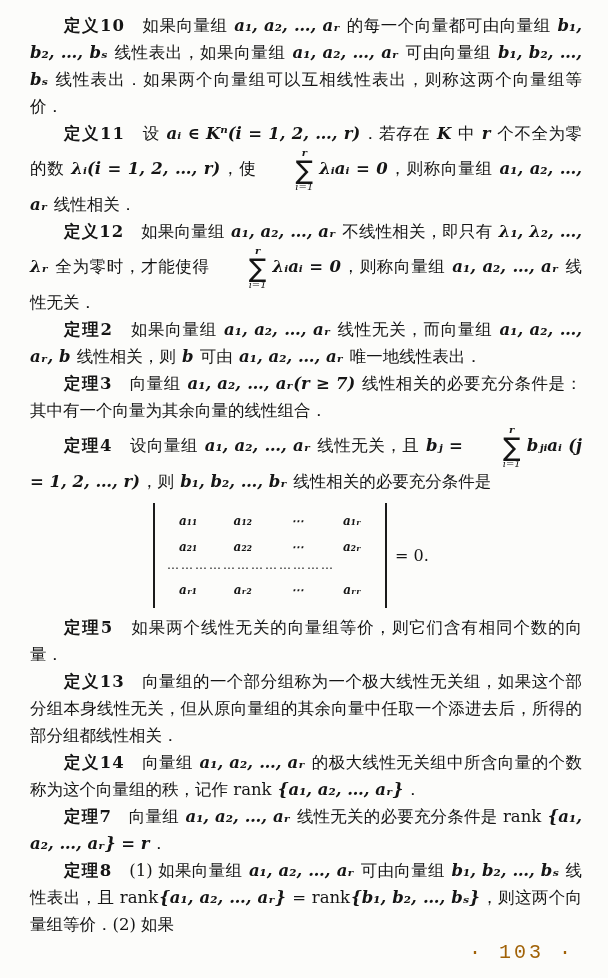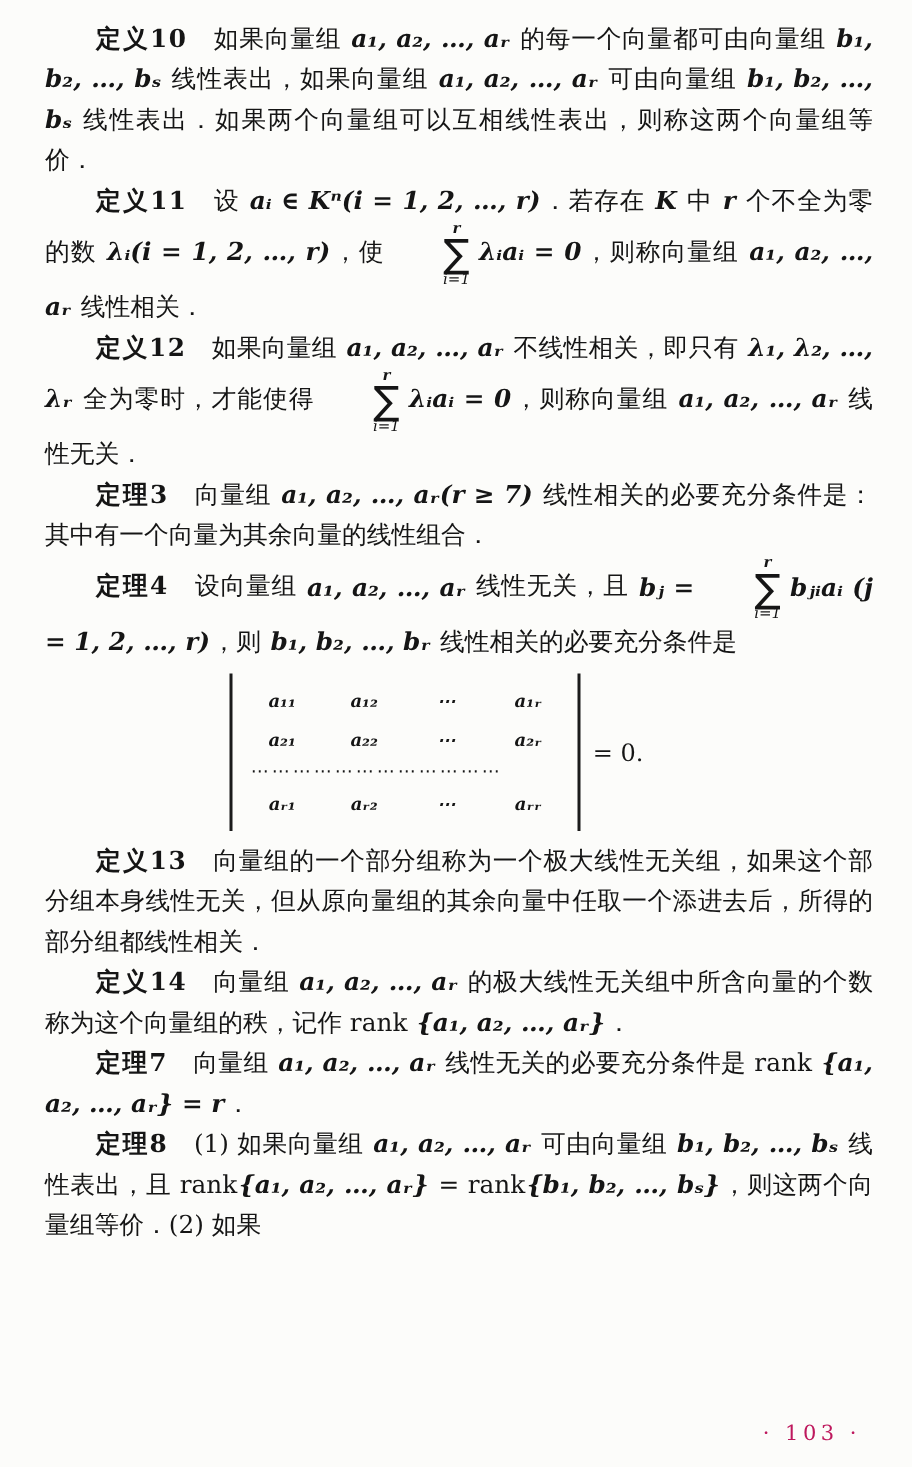--- a/index.html
+++ b/index.html
@@ -69,40 +69,42 @@
     font-size: 12px;
     letter-spacing: 2px;
     white-space: nowrap;
     overflow: hidden;
   }
   .det-eq { margin-left: 8px; font-size: 16px; }
   .page-number {
     position: absolute;
     right: 34px;
     bottom: 14px;
-    font-size: 14px;
+    font-size: 20px;
     letter-spacing: 3px;
-    color: #be185d;
+    color: #a16207;
+    font-family: Liberation Mono, monospace;
   }
 </style>
 </head>
 <body>
 
 <div class="content">
     <p class="para"><span class="b">定义10</span><span class="t">　如果向量组 </span><span class="m">a₁, a₂, …, aᵣ</span><span class="t"> 的每一个向量都可由向量组 </span><span class="m">b₁, b₂, …, bₛ</span><span class="t"> 线性表出，如果向量组 </span><span class="m">a₁, a₂, …, aᵣ</span><span class="t"> 可由向量组 </span><span class="m">b₁, b₂, …, bₛ</span><span class="t"> 线性表出．如果两个向量组可以互相线性表出，则称这两个向量组等价．</span></p>
     <p class="para"><span class="b">定义11</span><span class="t">　设 </span><span class="m">aᵢ ∈ Kⁿ(i = 1, 2, …, r)</span><span class="t">．若存在 </span><span class="m">K</span><span class="t"> 中 </span><span class="m">r</span><span class="t"> 个不全为零的数 </span><span class="m">λᵢ(i = 1, 2, …, r)</span><span class="t">，使</span><span class="sum">
         <span class="top">r</span>
         <span class="sig">∑</span>
         <span class="bot">i=1</span>
       </span><span class="m">λᵢaᵢ = 0</span><span class="t">，则称向量组 </span><span class="m">a₁, a₂, …, aᵣ</span><span class="t"> 线性相关．</span></p>
     <p class="para"><span class="b">定义12</span><span class="t">　如果向量组 </span><span class="m">a₁, a₂, …, aᵣ</span><span class="t"> 不线性相关，即只有 </span><span class="m">λ₁, λ₂, …, λᵣ</span><span class="t"> 全为零时，才能使得</span><span class="sum">
         <span class="top">r</span>
         <span class="sig">∑</span>
         <span class="bot">i=1</span>
       </span><span class="m">λᵢaᵢ = 0</span><span class="t">，则称向量组 </span><span class="m">a₁, a₂, …, aᵣ</span><span class="t"> 线性无关．</span></p>
+    <p class="para"><span class="b">定理2</span><span class="t">　如果向量组 </span><span class="m">a₁, a₂, …, aᵣ</span><span class="t"> 线性无关，而向量组 </span><span class="m">a₁, a₂, …, aᵣ, b</span><span class="t"> 线性相关，则 </span><span class="m">b</span><span class="t"> 可由 </span><span class="m">a₁, a₂, …, aᵣ</span><span class="t"> 唯一地线性表出．</span></p>
     <p class="para"><span class="b">定理3</span><span class="t">　向量组 </span><span class="m">a₁, a₂, …, aᵣ(r ≥ 7)</span><span class="t"> 线性相关的必要充分条件是：其中有一个向量为其余向量的线性组合．</span></p>
     <p class="para"><span class="b">定理4</span><span class="t">　设向量组 </span><span class="m">a₁, a₂, …, aᵣ</span><span class="t"> 线性无关，且 </span><span class="m">bⱼ =</span><span class="sum">
         <span class="top">r</span>
         <span class="sig">∑</span>
         <span class="bot">i=1</span>
       </span><span class="m">bⱼᵢaᵢ (j = 1, 2, …, r)</span><span class="t">，则 </span><span class="m">b₁, b₂, …, bᵣ</span><span class="t"> 线性相关的必要充分条件是</span></p>
     <div class="det-wrap">
       <div class="det">
         <div class="det-row">
           <span class="det-cell">a₁₁</span>
@@ -119,19 +121,20 @@
         <div class="det-dots">⋯⋯⋯⋯⋯⋯⋯⋯⋯⋯⋯⋯</div>
         <div class="det-row">
           <span class="det-cell">aᵣ₁</span>
           <span class="det-cell">aᵣ₂</span>
           <span class="det-cell">⋯</span>
           <span class="det-cell">aᵣᵣ</span>
         </div>
       </div>
       <span class="det-eq">= 0.</span>
     </div>
+    <p class="para"><span class="b">定理5</span><span class="t">　如果两个线性无关的向量组等价，则它们含有相同个数的向量．</span></p>
     <p class="para"><span class="b">定义13</span><span class="t">　向量组的一个部分组称为一个极大线性无关组，如果这个部分组本身线性无关，但从原向量组的其余向量中任取一个添进去后，所得的部分组都线性相关．</span></p>
     <p class="para"><span class="b">定义14</span><span class="t">　向量组 </span><span class="m">a₁, a₂, …, aᵣ</span><span class="t"> 的极大线性无关组中所含向量的个数称为这个向量组的秩，记作 rank </span><span class="m">{a₁, a₂, …, aᵣ}</span><span class="t">．</span></p>
     <p class="para"><span class="b">定理7</span><span class="t">　向量组 </span><span class="m">a₁, a₂, …, aᵣ</span><span class="t"> 线性无关的必要充分条件是 rank </span><span class="m">{a₁, a₂, …, aᵣ} = r</span><span class="t">．</span></p>
     <p class="para"><span class="b">定理8</span><span class="t">　(1) 如果向量组 </span><span class="m">a₁, a₂, …, aᵣ</span><span class="t"> 可由向量组 </span><span class="m">b₁, b₂, …, bₛ</span><span class="t"> 线性表出，且 rank</span><span class="m">{a₁, a₂, …, aᵣ}</span><span class="t"> = rank</span><span class="m">{b₁, b₂, …, bₛ}</span><span class="t">，则这两个向量组等价．(2) 如果 </span></p>
   </div>
 
 <div class="page-number">· 103 ·</div>
 
 </body></html>

